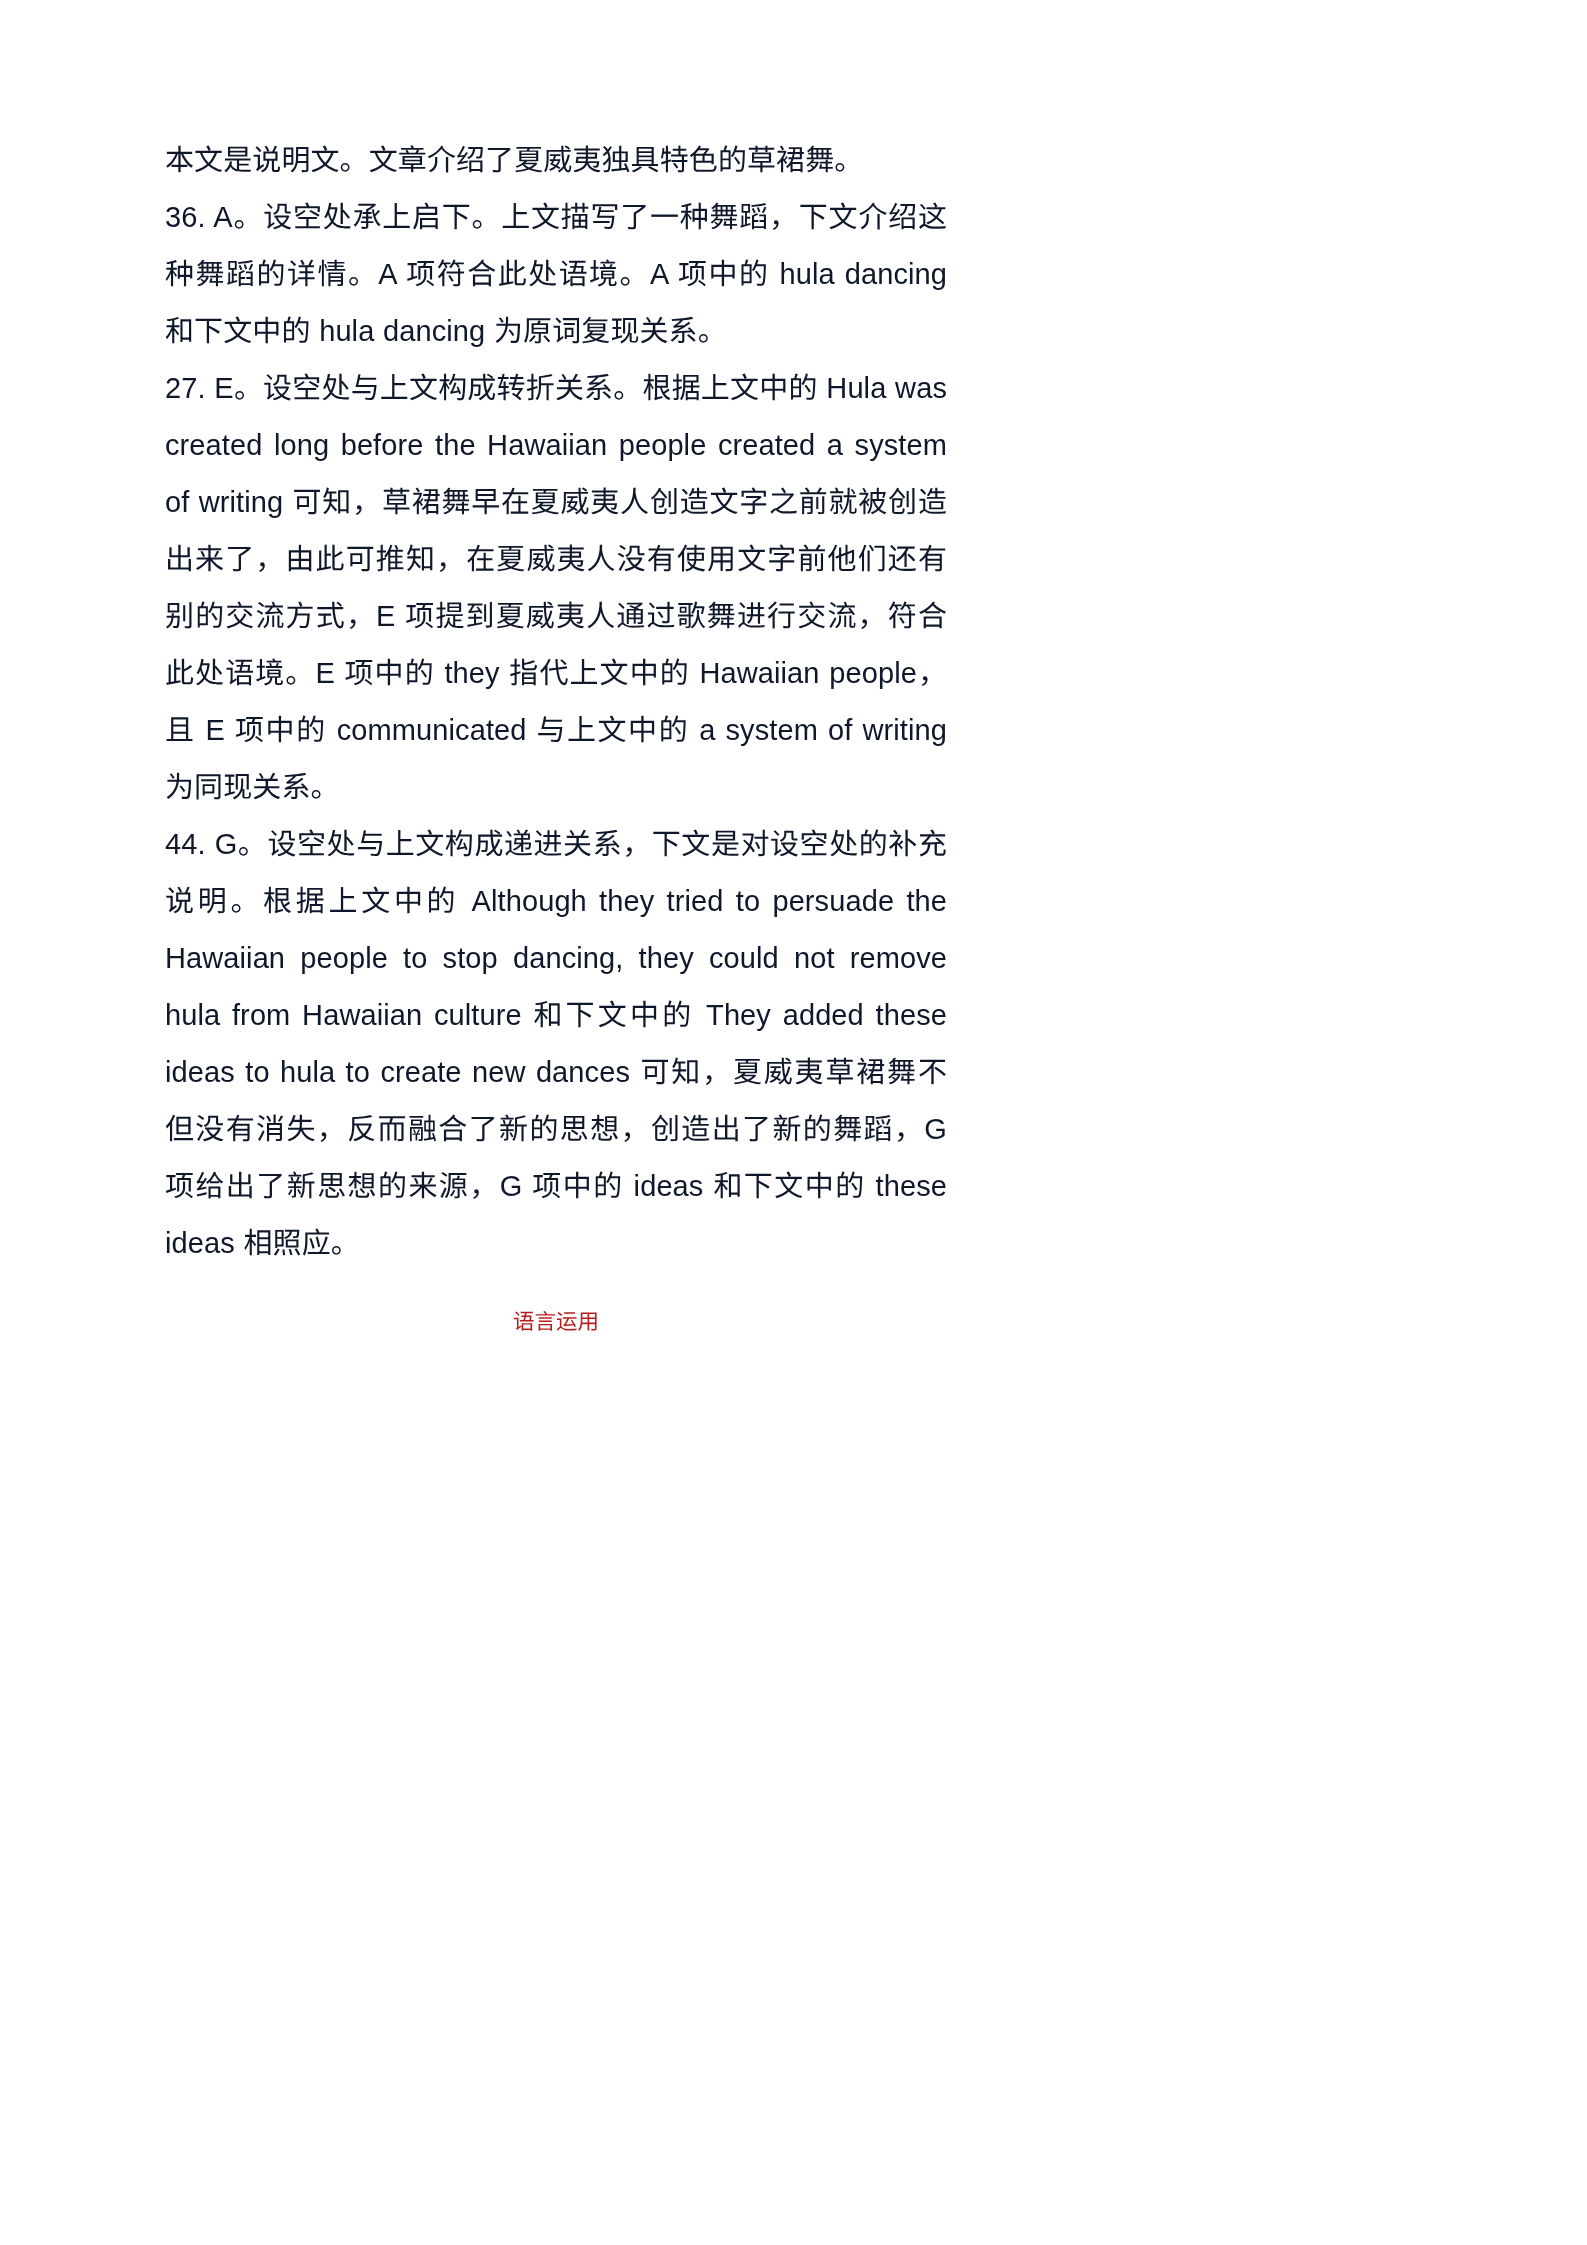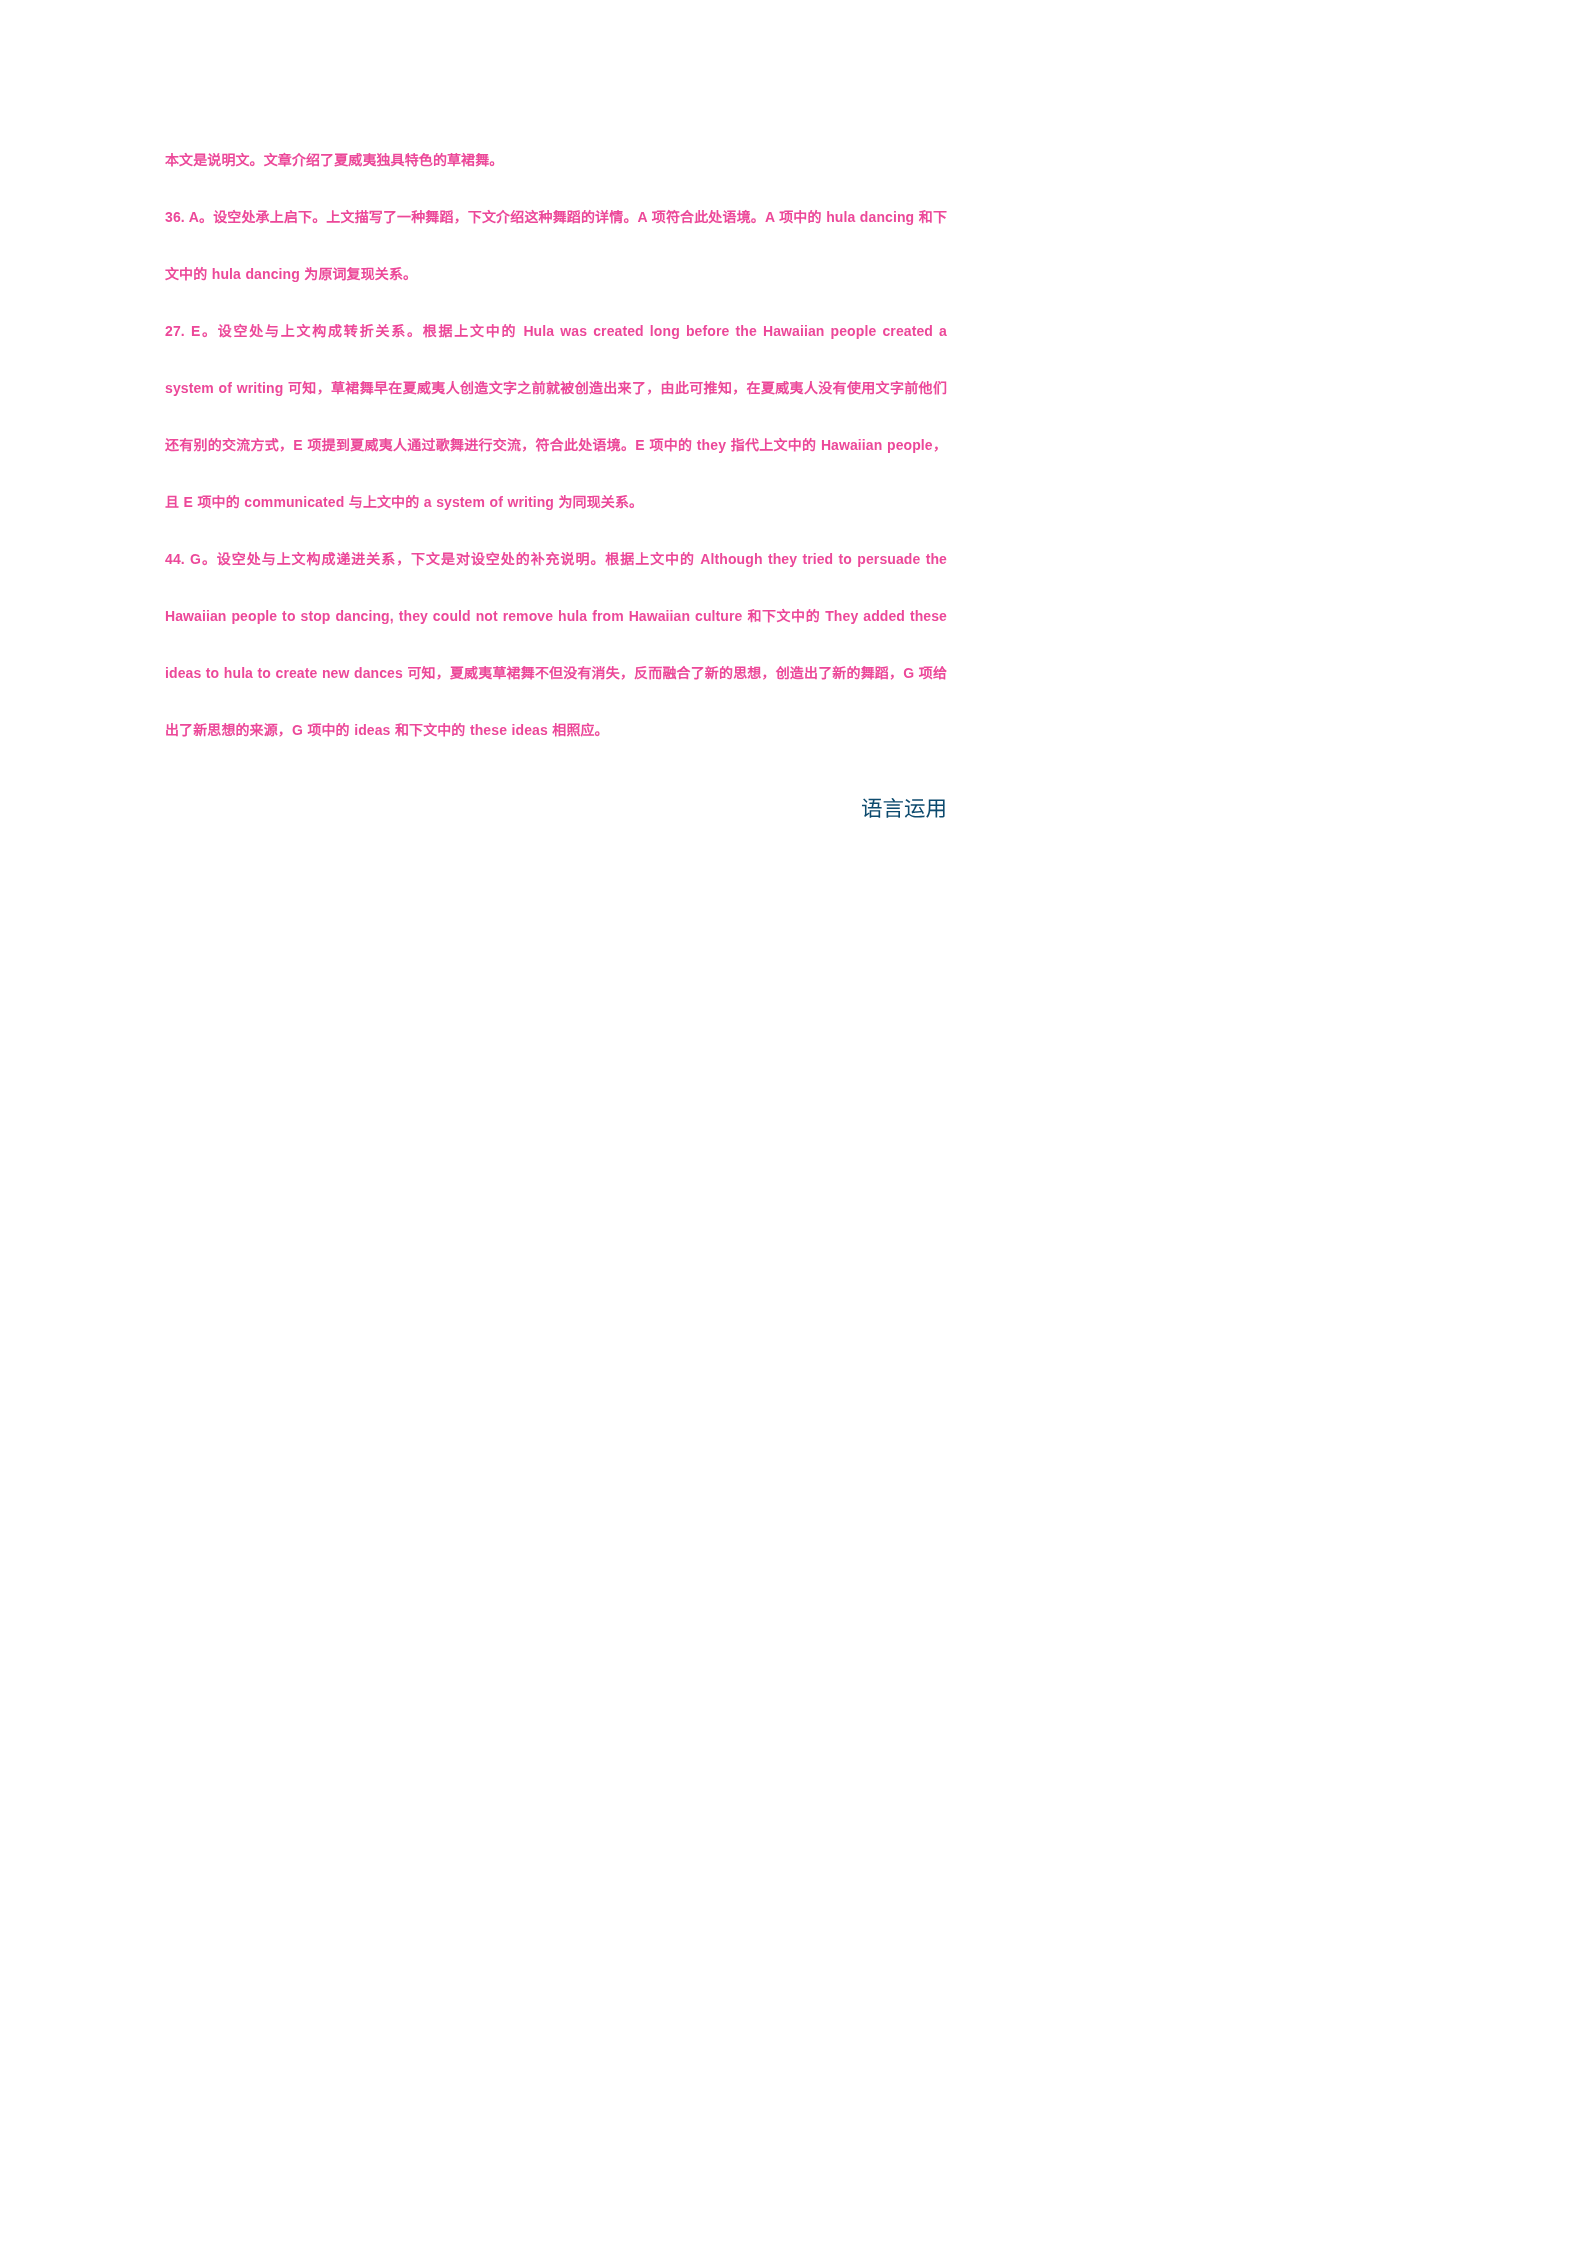--- a/index.html
+++ b/index.html
@@ -30,40 +30,39 @@
   #content {
     position: absolute;
     left: 165px;
     top: 132px;
     width: 782px;
   }
 
   .para {
     margin: 0 0 0 0;
     padding: 0;
-    font-size: 14px;
+    font-size: 29px;
     line-height: 57px;
     text-align: justify;
     text-justify: inter-ideograph;
     letter-spacing: 0.1px;
     word-spacing: 0.5px;
-    color: #ec4899;
-    font-weight: bold;
+    color: #0f172a;
   }
 
   
   .para.single {
     text-align: left;
   }
 
   .footer-line {
     font-size: 21.5px;
     line-height: 57px;
-    text-align: right;
-    color: #0c4a6e;
+    text-align: center;
+    color: #b91c1c;
   }
 </style>
 </head>
 <body>
 
 <div id="page">
   <div id="content">
 
     <p class="para single">本文是说明文。文章介绍了夏威夷独具特色的草裙舞。</p>
 

